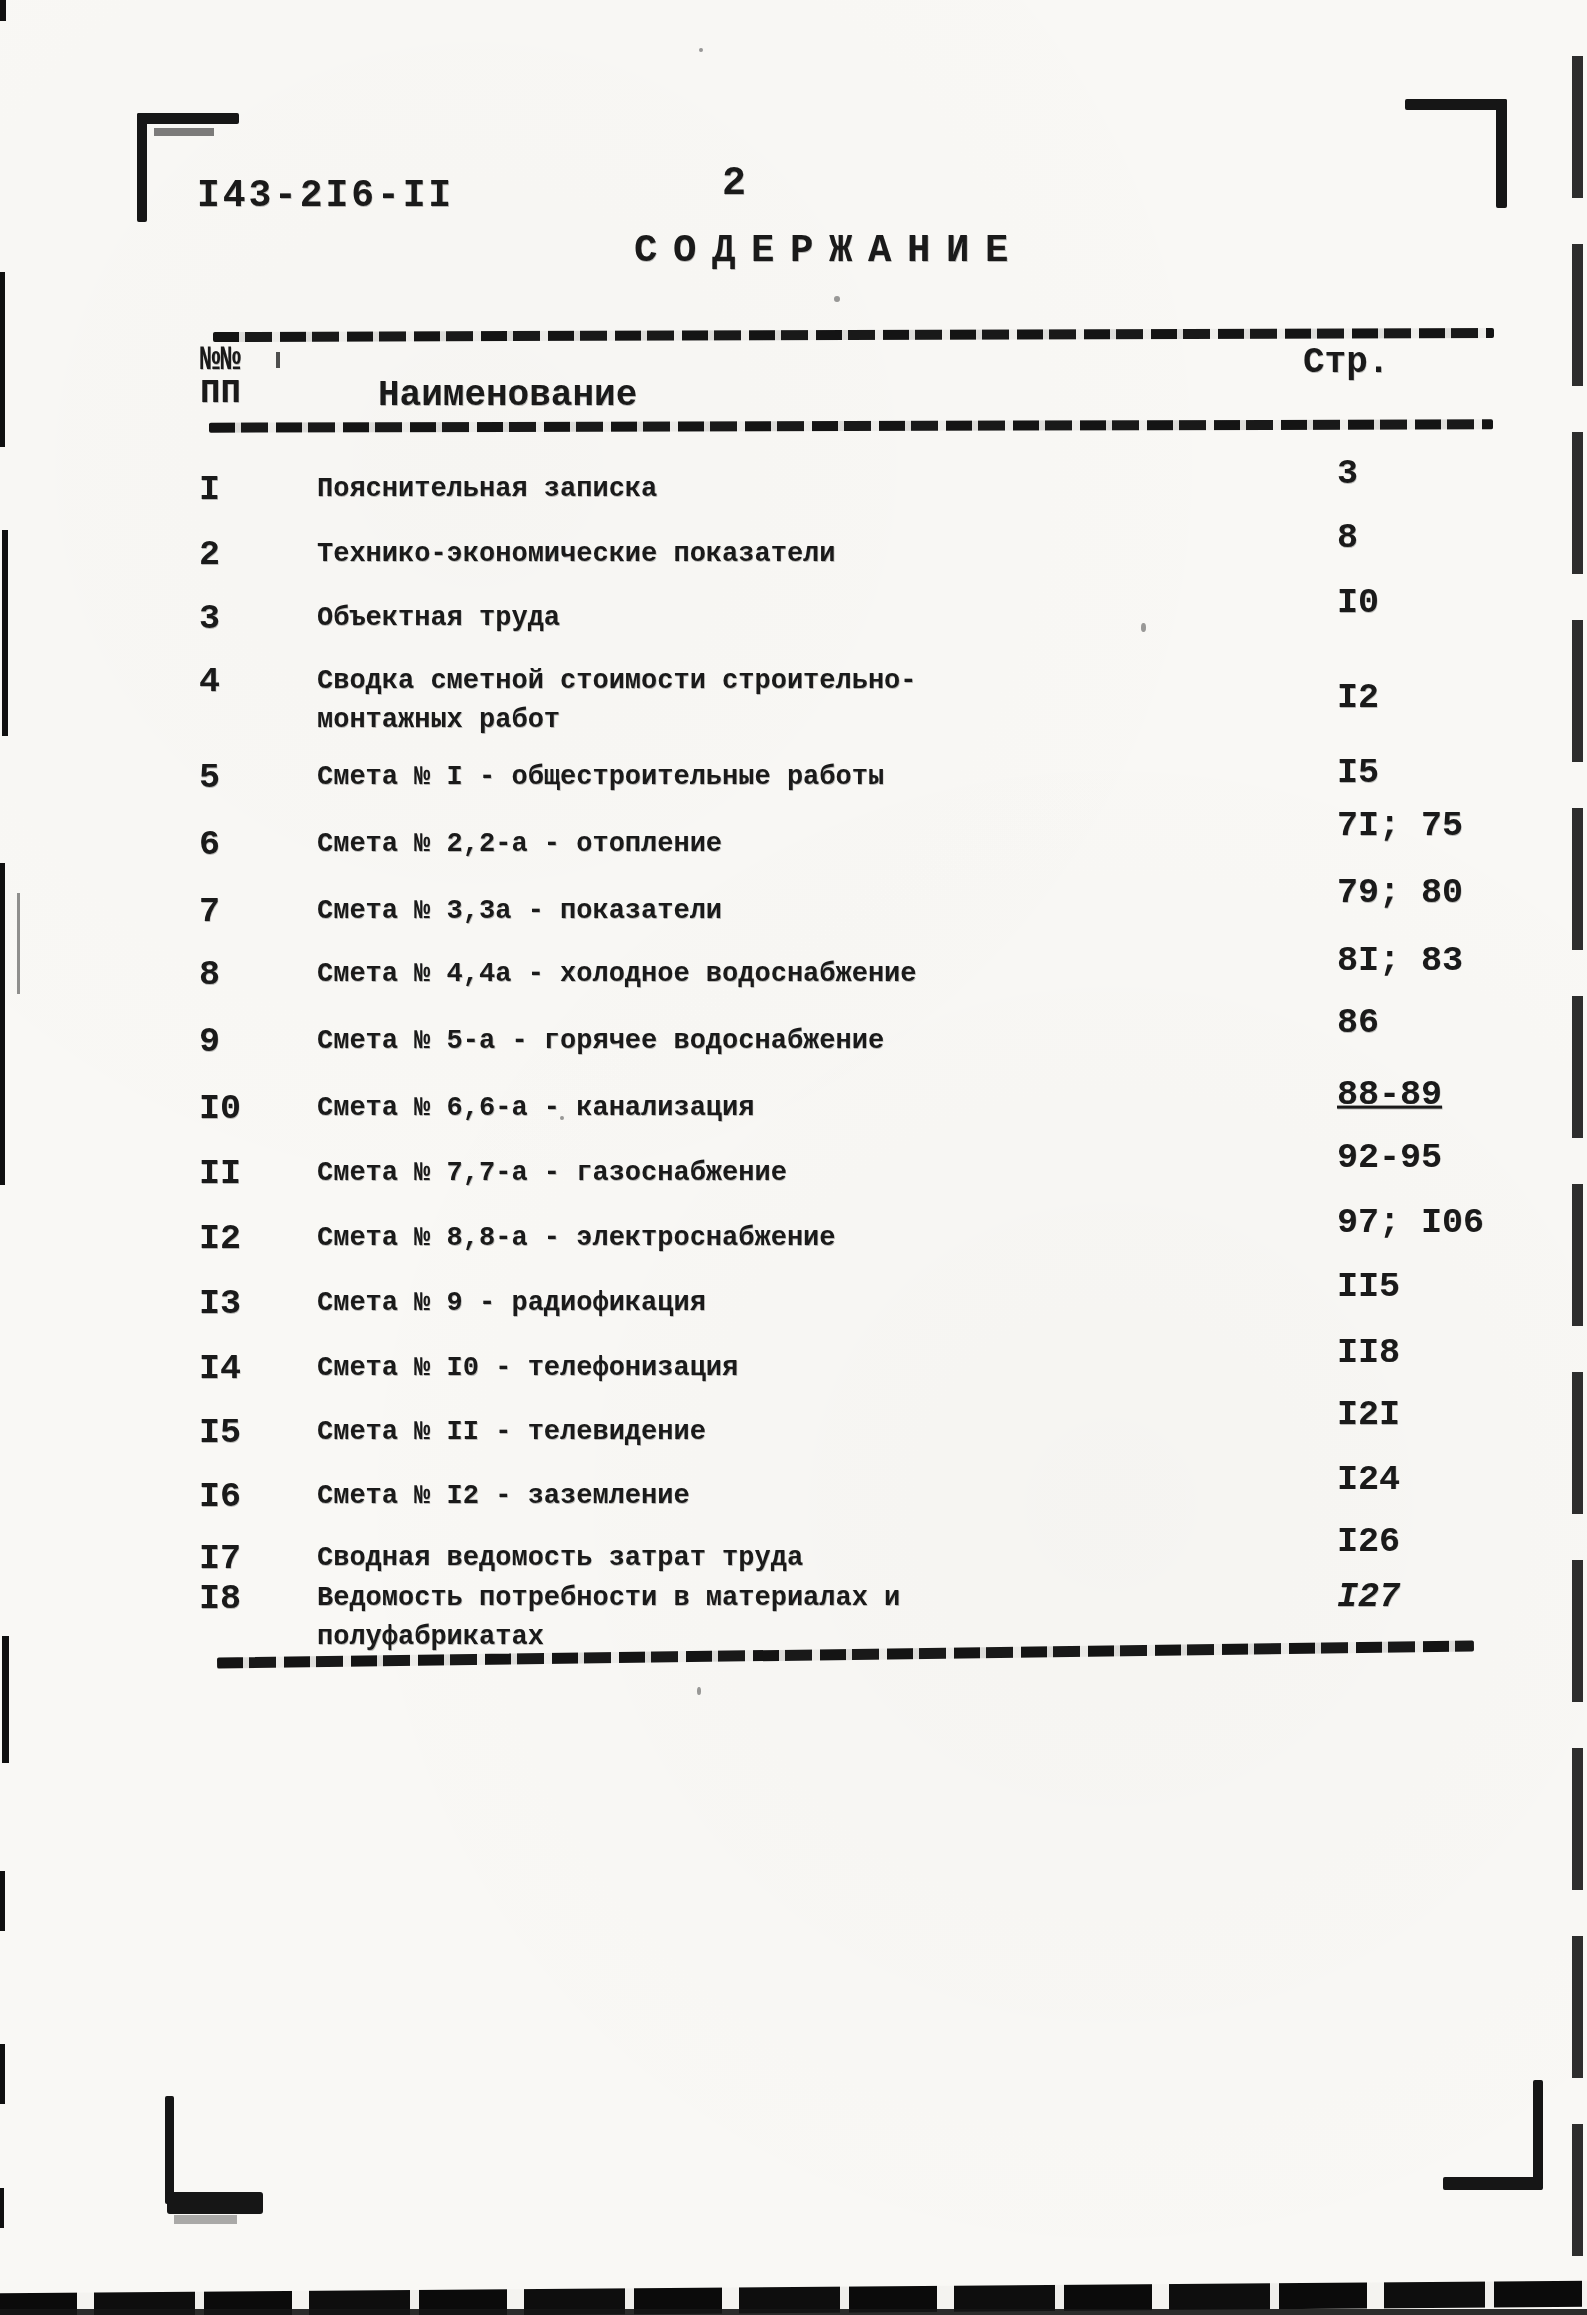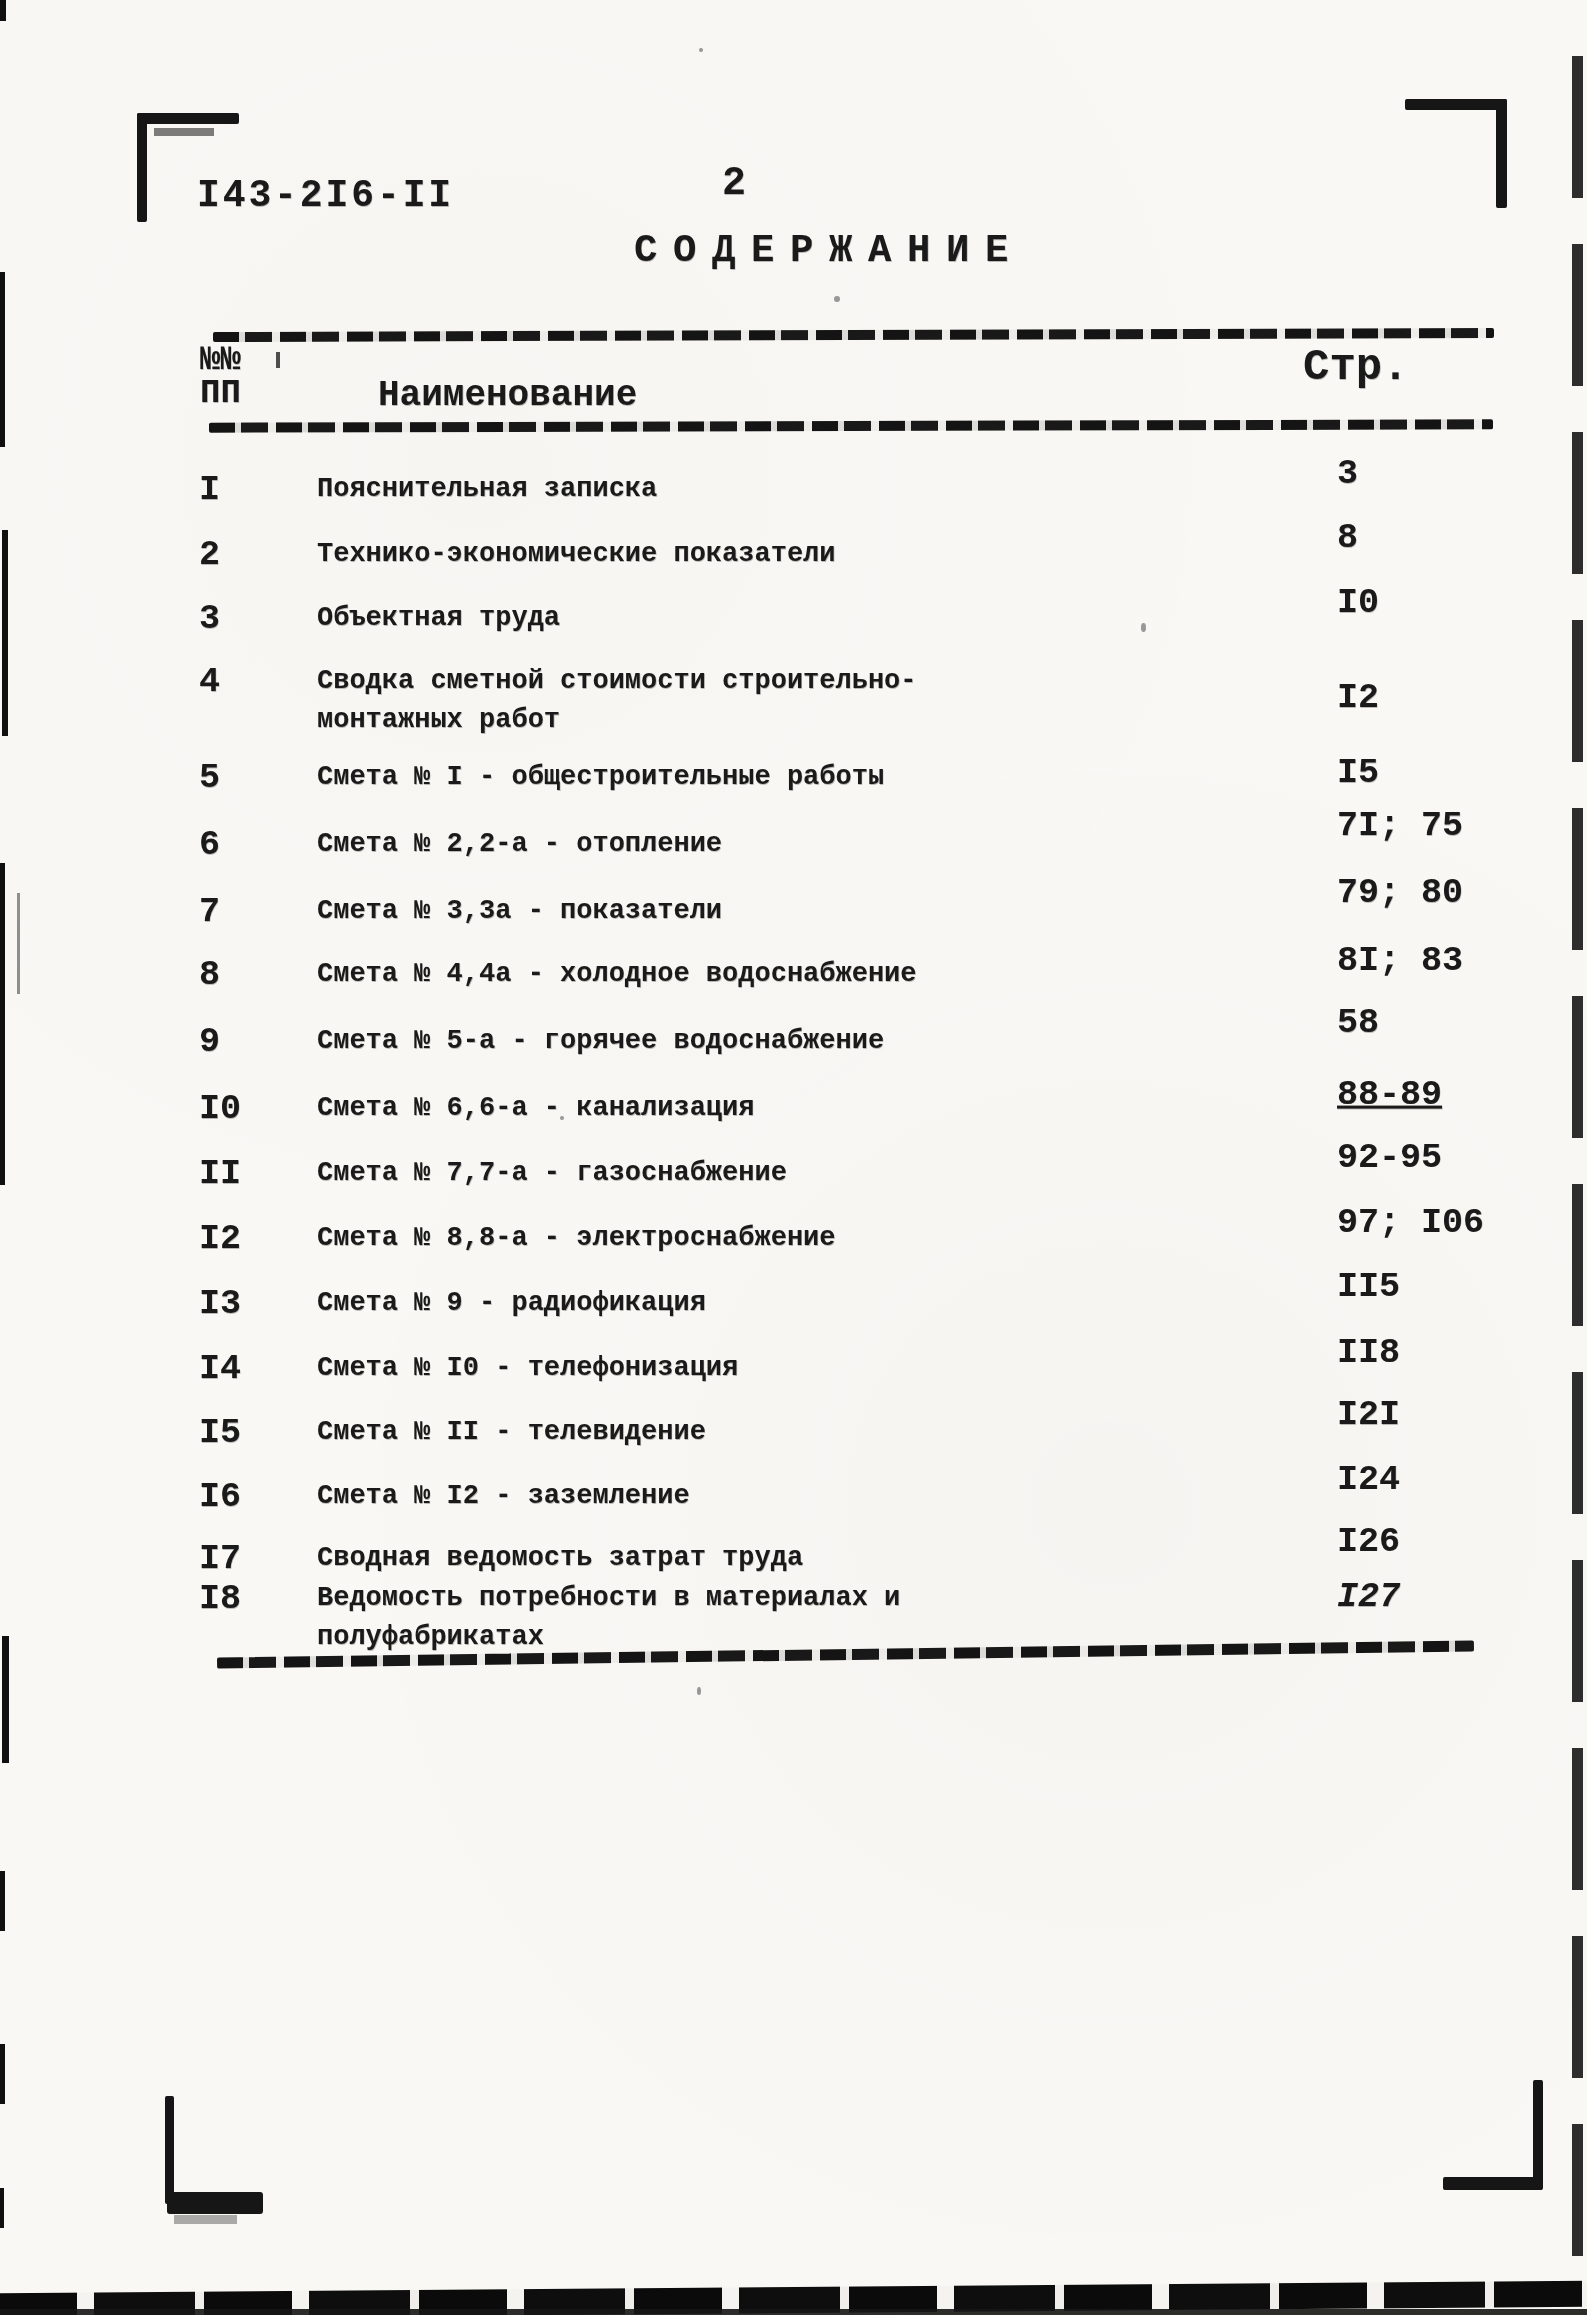--- a/index.html
+++ b/index.html
@@ -31,21 +31,21 @@
       #191919 32px 59px, rgba(20,20,20,0.05) 59px 67px);
     border-radius:1.9px;
   }
   .line-top   {top:330px;left:213px;width:1281px;transform:rotate(-0.18deg);}
   .line-head  {top:421px;left:209px;width:1284px;transform:rotate(-0.15deg);}
   .line-bottom{top:1649px;left:217px;width:1257px;transform:rotate(-0.78deg);height:10.6px;}
   
   .th{position:absolute;font-size:34px;}
   .th-num {top:344px;left:200px;line-height:33px;}
   .th-name{top:355px;left:378px;font-size:36px;margin-top:20px;}
-  .th-page{top:342px;left:1303px;font-size:44px;}
+  .th-page{top:342px;left:1303px;font-size:36px;}
   .head-tick{top:352px;left:276px;width:3.8px;height:16.3px;opacity:0.75;}
   
   .row{position:absolute;left:0;width:1587px;}
   .c-num {position:absolute;left:199px;top:0;font-size:35px;}
   .c-name{position:absolute;left:317px;top:0;width:865px;
           font-size:27px;line-height:39px;white-space:pre-line;}
   .c-page{position:absolute;left:1337px;top:0;width:231px;
           font-size:35px;white-space:nowrap;}
   .row .txtcell{text-shadow:0.6px 0.8px 0 rgba(20,20,20,0.28);}
   
@@ -169,21 +169,21 @@
 
   <div class="row" style="top: 955px;">
     <div class="c-num txtcell">8</div>
     <div class="c-name txtcell">Смета № 4,4а - холодное водоснабжение</div>
     <div class="c-page txtcell" style="transform: translateY(-14.4px);">8I; 83</div>
   </div>
 
   <div class="row" style="top: 1022px;">
     <div class="c-num txtcell">9</div>
     <div class="c-name txtcell">Смета № 5-а - горячее водоснабжение</div>
-    <div class="c-page txtcell" style="transform: translateY(-19px);">58</div>
+    <div class="c-page txtcell" style="transform: translateY(-19px);">86</div>
   </div>
 
   <div class="row" style="top: 1089px;">
     <div class="c-num txtcell">I0</div>
     <div class="c-name txtcell">Смета № 6,6-а - канализация</div>
     <div class="c-page txtcell" style="transform: translateY(-14.4px); text-decoration: underline;">88-89</div>
   </div>
 
   <div class="row" style="top: 1154px;">
     <div class="c-num txtcell">II</div>

